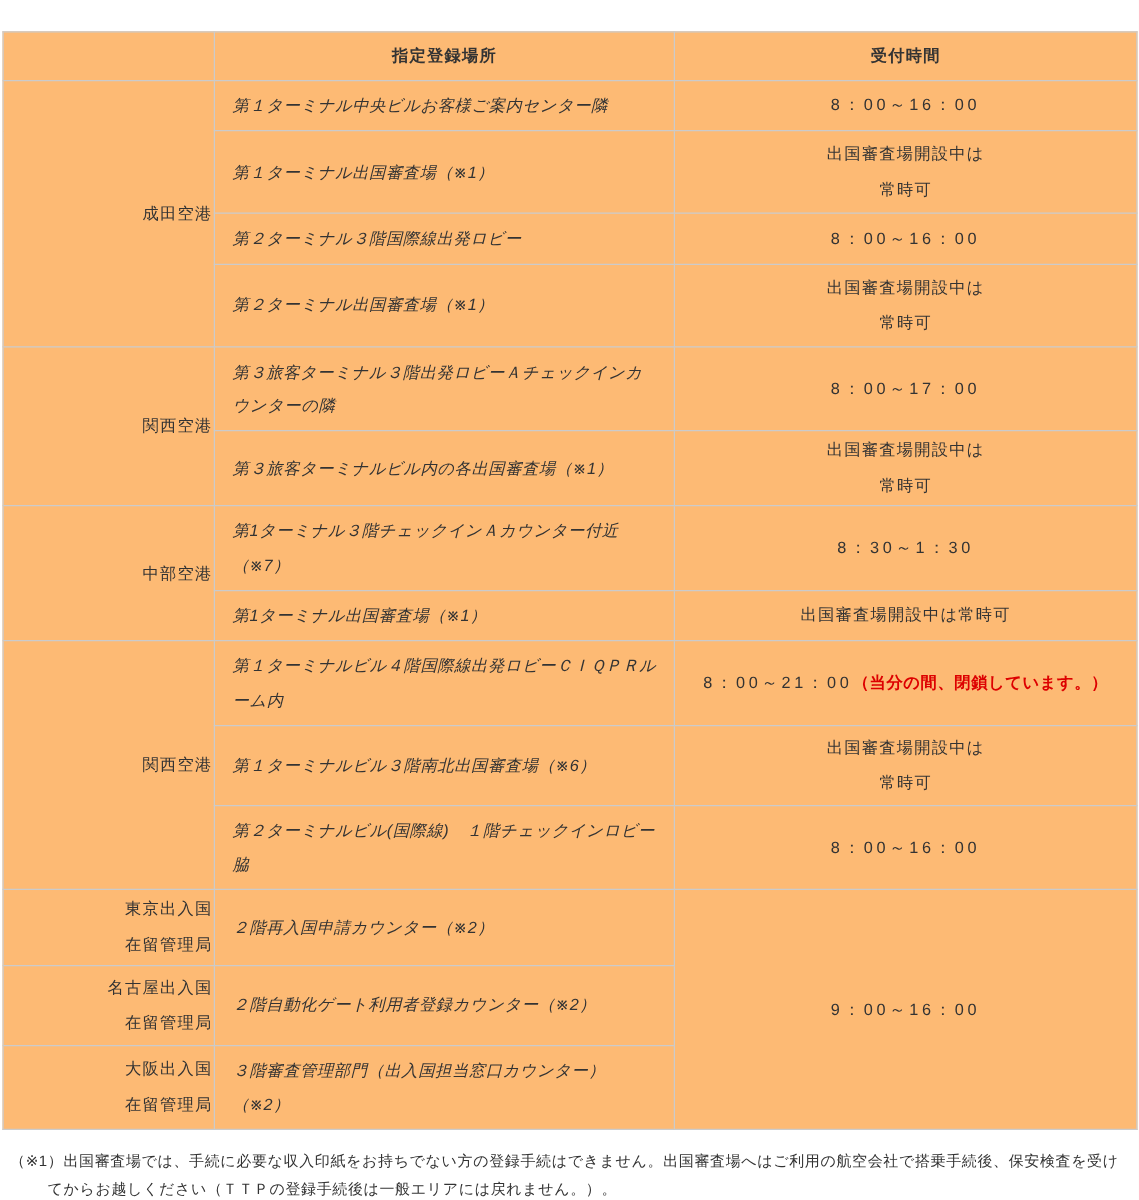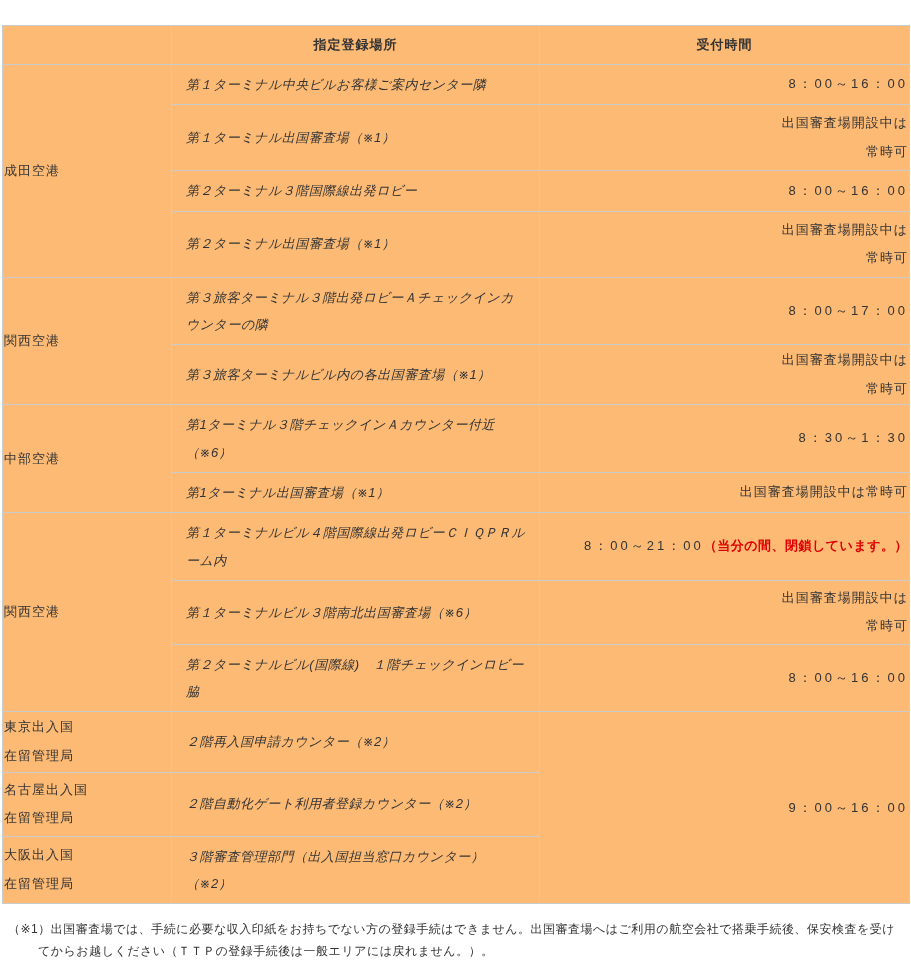--- a/index.html
+++ b/index.html
@@ -41,34 +41,34 @@
   }
   .reg-table th {
     font-weight: bold;
     text-align: center;
     letter-spacing: 1px;
   }
   .col-group { width: 169px; }
   .col-place { width: 368px; }
   .col-time  { width: 370px; }
   .td-group {
-    text-align: left;
+    text-align: right;
     white-space: pre-line;
     line-height: 2.2;
     letter-spacing: 1px;
   }
   .td-place {
     text-align: left;
     padding: 6px 12px 6px 14px;
     line-height: 2.1;
     letter-spacing: 0.5px;
     font-style: italic;
   }
   .td-time {
-    text-align: right;
+    text-align: center;
     white-space: pre-line;
     line-height: 2.2;
     letter-spacing: 1px;
   }
   .td-time.num {
     letter-spacing: 3px;
   }
   .red-note {
     color: #dd0000;
     font-weight: bold;
@@ -133,21 +133,21 @@
       <td class="td-time num">8：00～17：00</td>
     </tr>
     <tr style="height:60px">
       <td class="td-place">第３旅客ターミナルビル内の各出国審査場（※1）</td>
       <td class="td-time">出国審査場開設中は
 常時可</td>
     </tr>
 
     <tr style="height:40px">
       <td class="td-group" rowspan="2">中部空港</td>
-      <td class="td-place">第1ターミナル３階チェックインＡカウンター付近（※6）</td>
+      <td class="td-place">第1ターミナル３階チェックインＡカウンター付近（※7）</td>
       <td class="td-time num">8：30～1：30</td>
     </tr>
     <tr style="height:38px">
       <td class="td-place">第1ターミナル出国審査場（※1）</td>
       <td class="td-time">出国審査場開設中は常時可</td>
     </tr>
 
     <tr style="height:41px">
       <td class="td-group" rowspan="3">関西空港</td>
       <td class="td-place">第１ターミナルビル４階国際線出発ロビーＣＩＱＰＲルーム内</td>

